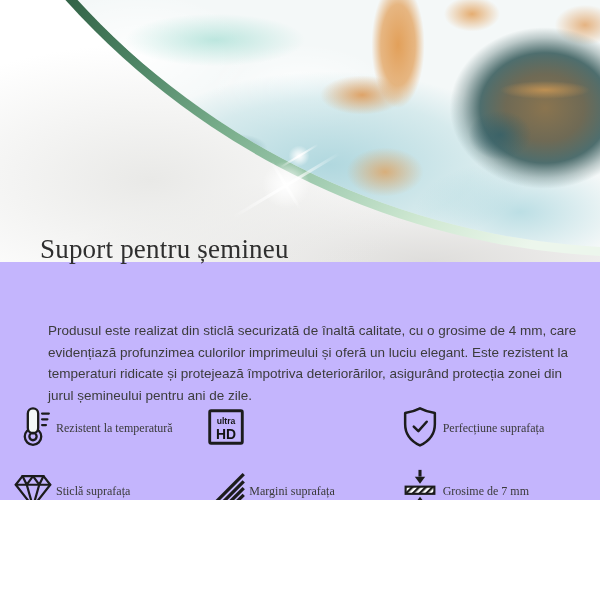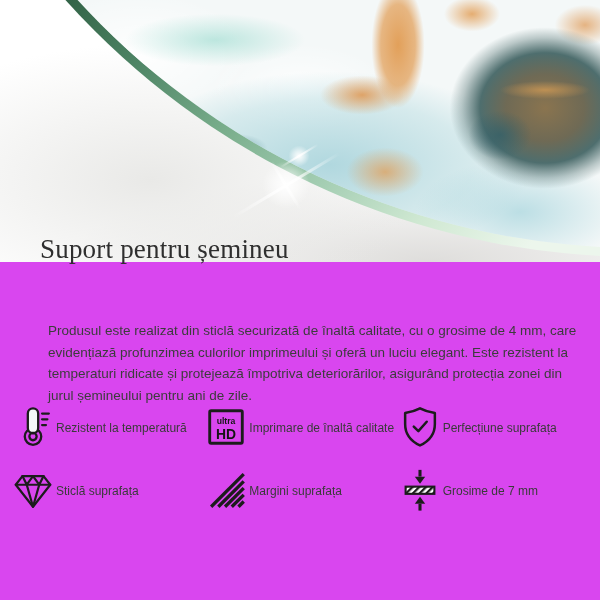--- a/index.html
+++ b/index.html
@@ -1,16 +1,16 @@
 <!DOCTYPE html>
 <html><head>
 <meta charset="utf-8">
 <style>
   html,body{margin:0;padding:0;background:#fff;}
-  .page{position:relative;width:600px;height:600px;background:#d946ef;overflow:hidden;
+  .page{position:relative;width:600px;height:500px;background:#c4b5fd;overflow:hidden;
         font-family:"Liberation Sans",sans-serif;}
 
   
   .hero{position:absolute;left:0;top:0;width:600px;height:262px;
         background:
           radial-gradient(ellipse 430px 210px at 150px 180px, #e9e9e7 0%, rgba(233,233,231,0) 65%),
           radial-gradient(ellipse 520px 130px at 430px 262px, #dedddb 0%, rgba(222,221,219,0) 70%),
           #ffffff;}
   .glass-edge{position:absolute;inset:0;
         clip-path:circle(773px at 641px -516px);
@@ -46,21 +46,21 @@
          font-size:27px;line-height:37px;color:#2f2f2f;letter-spacing:.2px;}
   .title span{display:block;}
   .desc{position:absolute;left:40px;top:312px;width:532px;
         font-size:13.5px;line-height:21.5px;color:#3c3c3c;}
 
   
   .features{position:absolute;left:10px;top:404px;width:580px;
             display:grid;grid-template-columns:repeat(3,1fr);row-gap:17px;}
   .feature{display:flex;align-items:center;}
   .icon-box{height:46px;display:flex;align-items:center;justify-content:center;}
-  .feature-label{margin-top:2px;font-size:12px;line-height:15px;color:#3a3a3a;text-align:center;}
+  .feature-label{margin-top:2px;font-size:12px;line-height:15px;color:#3a3a3a;text-align:center;font-family:Liberation Serif, serif;}
   .icon-box svg{display:block;}
   .ico{stroke:#1c1c1c;fill:none;stroke-width:2.4;stroke-linecap:round;stroke-linejoin:round;}
   .svg-txt{fill:#141414;stroke:none;font-family:"Liberation Sans",sans-serif;text-anchor:middle;}
 </style>
 </head>
 <body>
 
 <div class="page">
 
   <div class="hero">
@@ -102,21 +102,20 @@
     </div>
 
     <div class="feature">
       <div class="icon-box">
         <svg width="46" height="46" viewBox="0 0 48 48">
           <rect class="ico" x="7" y="7" width="34" height="34" rx="1.5" style="stroke-width:3;"></rect>
           <text class="svg-txt" x="24" y="21" style="font-size:9px;font-weight:600;">ultra</text>
           <text class="svg-txt" x="24" y="36" style="font-size:14.5px;font-weight:700;">HD</text>
         </svg>
       </div>
-      <div class="feature-label">Imprimare de înaltă calitate</div>
     </div>
 
     <div class="feature">
       <div class="icon-box">
         <svg width="46" height="46" viewBox="0 0 48 48">
           <g class="ico" style="stroke-width:2.6;">
             <path d="M24 4.5 C28 6.6 33.5 8.4 39.5 9.3 L39.5 21 C39.5 31.5 33 38.9 24 43.2 C15 38.9 8.5 31.5 8.5 21 L8.5 9.3 C14.5 8.4 20 6.6 24 4.5 Z"></path>
             <path d="M17.5 23.5 L22.3 28.3 L31 18.5"></path>
           </g>
         </svg>

